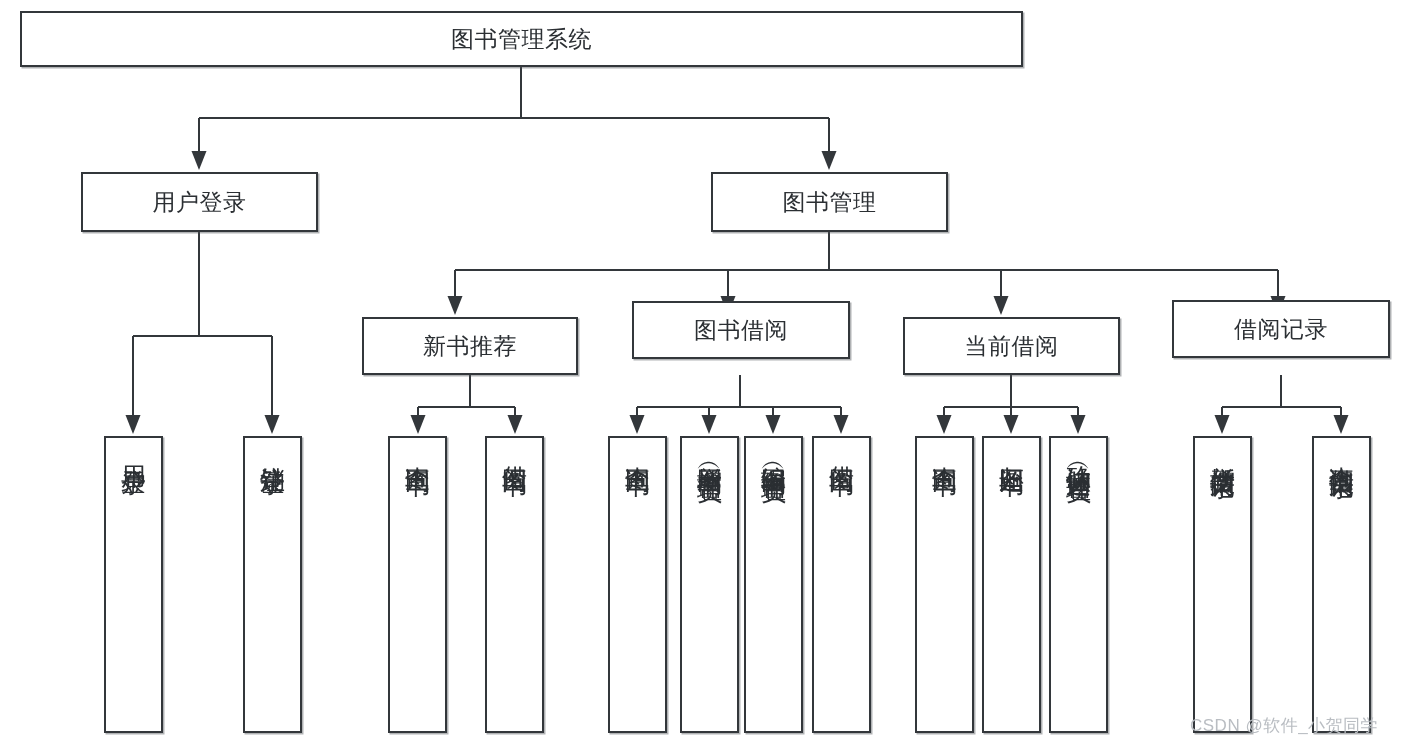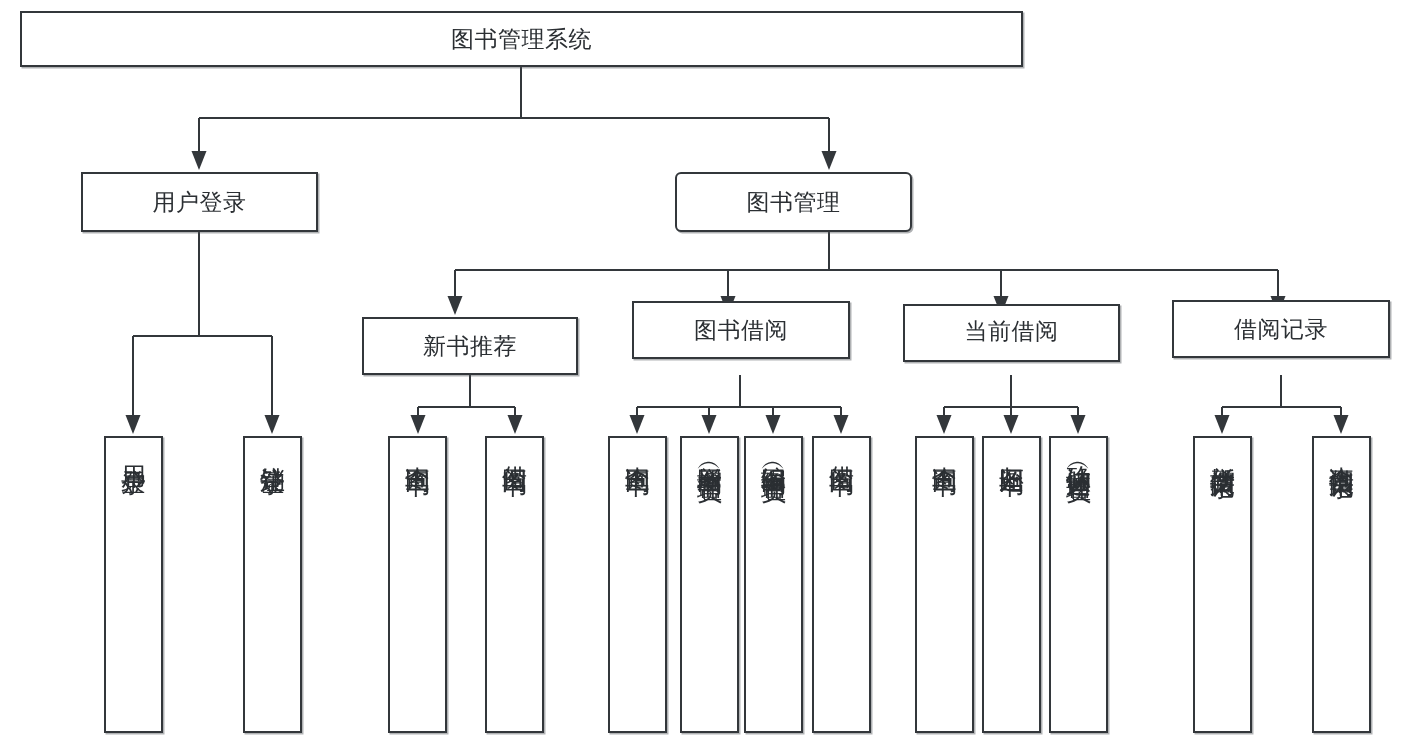--- a/index.html
+++ b/index.html
@@ -128,30 +128,30 @@
       <path d="M 1333.5 415 L 1348.5 415 L 1341 434 Z" fill="#33373b"></path>
     </svg>
 
   <div id="nodes-layer">
       <div class="node horizontal" style="left: 20px; top: 11px; width: 1003px; height: 56px;">
         <span class="label">图书管理系统</span>
       </div>
       <div class="node horizontal" style="left: 81px; top: 172px; width: 237px; height: 60px;">
         <span class="label">用户登录</span>
       </div>
-      <div class="node horizontal" style="left: 675px; top: 172px; width: 237px; height: 60px; border-radius: 6px;">
+      <div class="node horizontal" style="left: 711px; top: 172px; width: 237px; height: 60px;">
         <span class="label">图书管理</span>
       </div>
       <div class="node horizontal" style="left: 362px; top: 317px; width: 216px; height: 58px;">
         <span class="label">新书推荐</span>
       </div>
       <div class="node horizontal" style="left: 632px; top: 301px; width: 218px; height: 58px;">
         <span class="label">图书借阅</span>
       </div>
-      <div class="node horizontal" style="left: 903px; top: 304px; width: 217px; height: 58px; font-family: Liberation Mono, monospace;">
+      <div class="node horizontal" style="left: 903px; top: 317px; width: 217px; height: 58px;">
         <span class="label">当前借阅</span>
       </div>
       <div class="node horizontal" style="left: 1172px; top: 300px; width: 218px; height: 58px;">
         <span class="label">借阅记录</span>
       </div>
       <div class="node vertical" style="left: 104px; top: 436px; width: 59px; height: 297px;">
         <span class="label">用户登录</span>
       </div>
       <div class="node vertical" style="left: 243px; top: 436px; width: 59px; height: 297px;">
         <span class="label">注销登录</span>
@@ -184,13 +184,14 @@
         <span class="label">确认归还（管理员）</span>
       </div>
       <div class="node vertical" style="left: 1193px; top: 436px; width: 59px; height: 297px;">
         <span class="label">新增借阅记录</span>
       </div>
       <div class="node vertical" style="left: 1312px; top: 436px; width: 59px; height: 297px;">
         <span class="label">查询借阅记录</span>
       </div>
     </div>
 
+  <div id="watermark">CSDN @软件_小贺同学</div>
 </div>
 
 </body></html>

